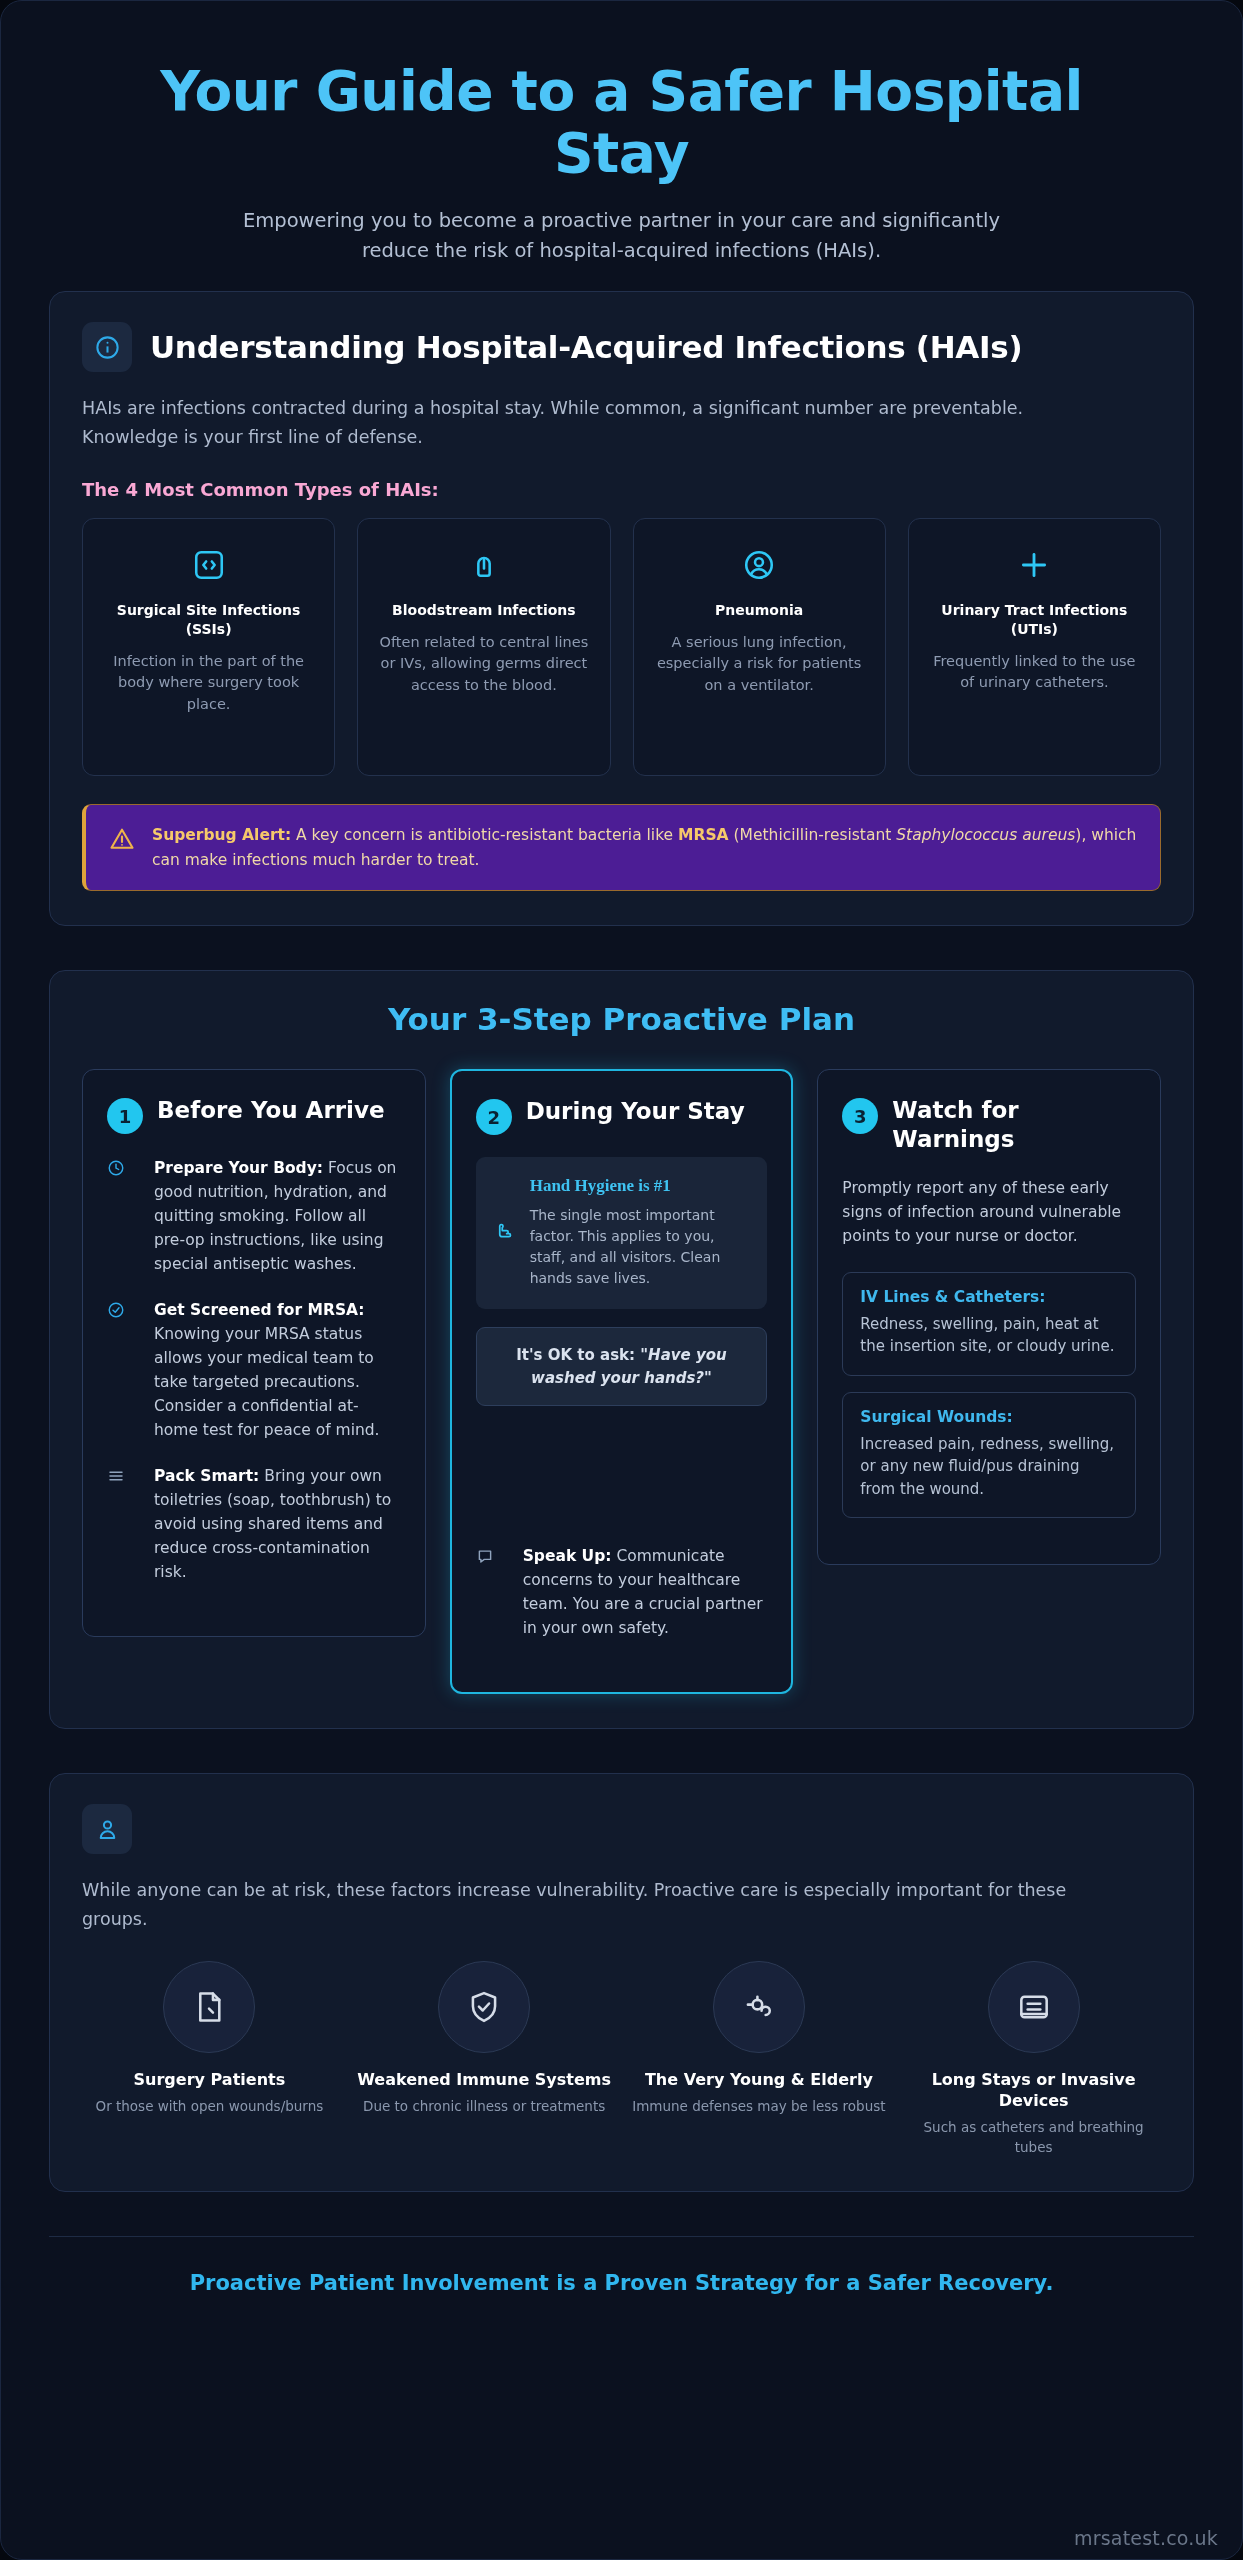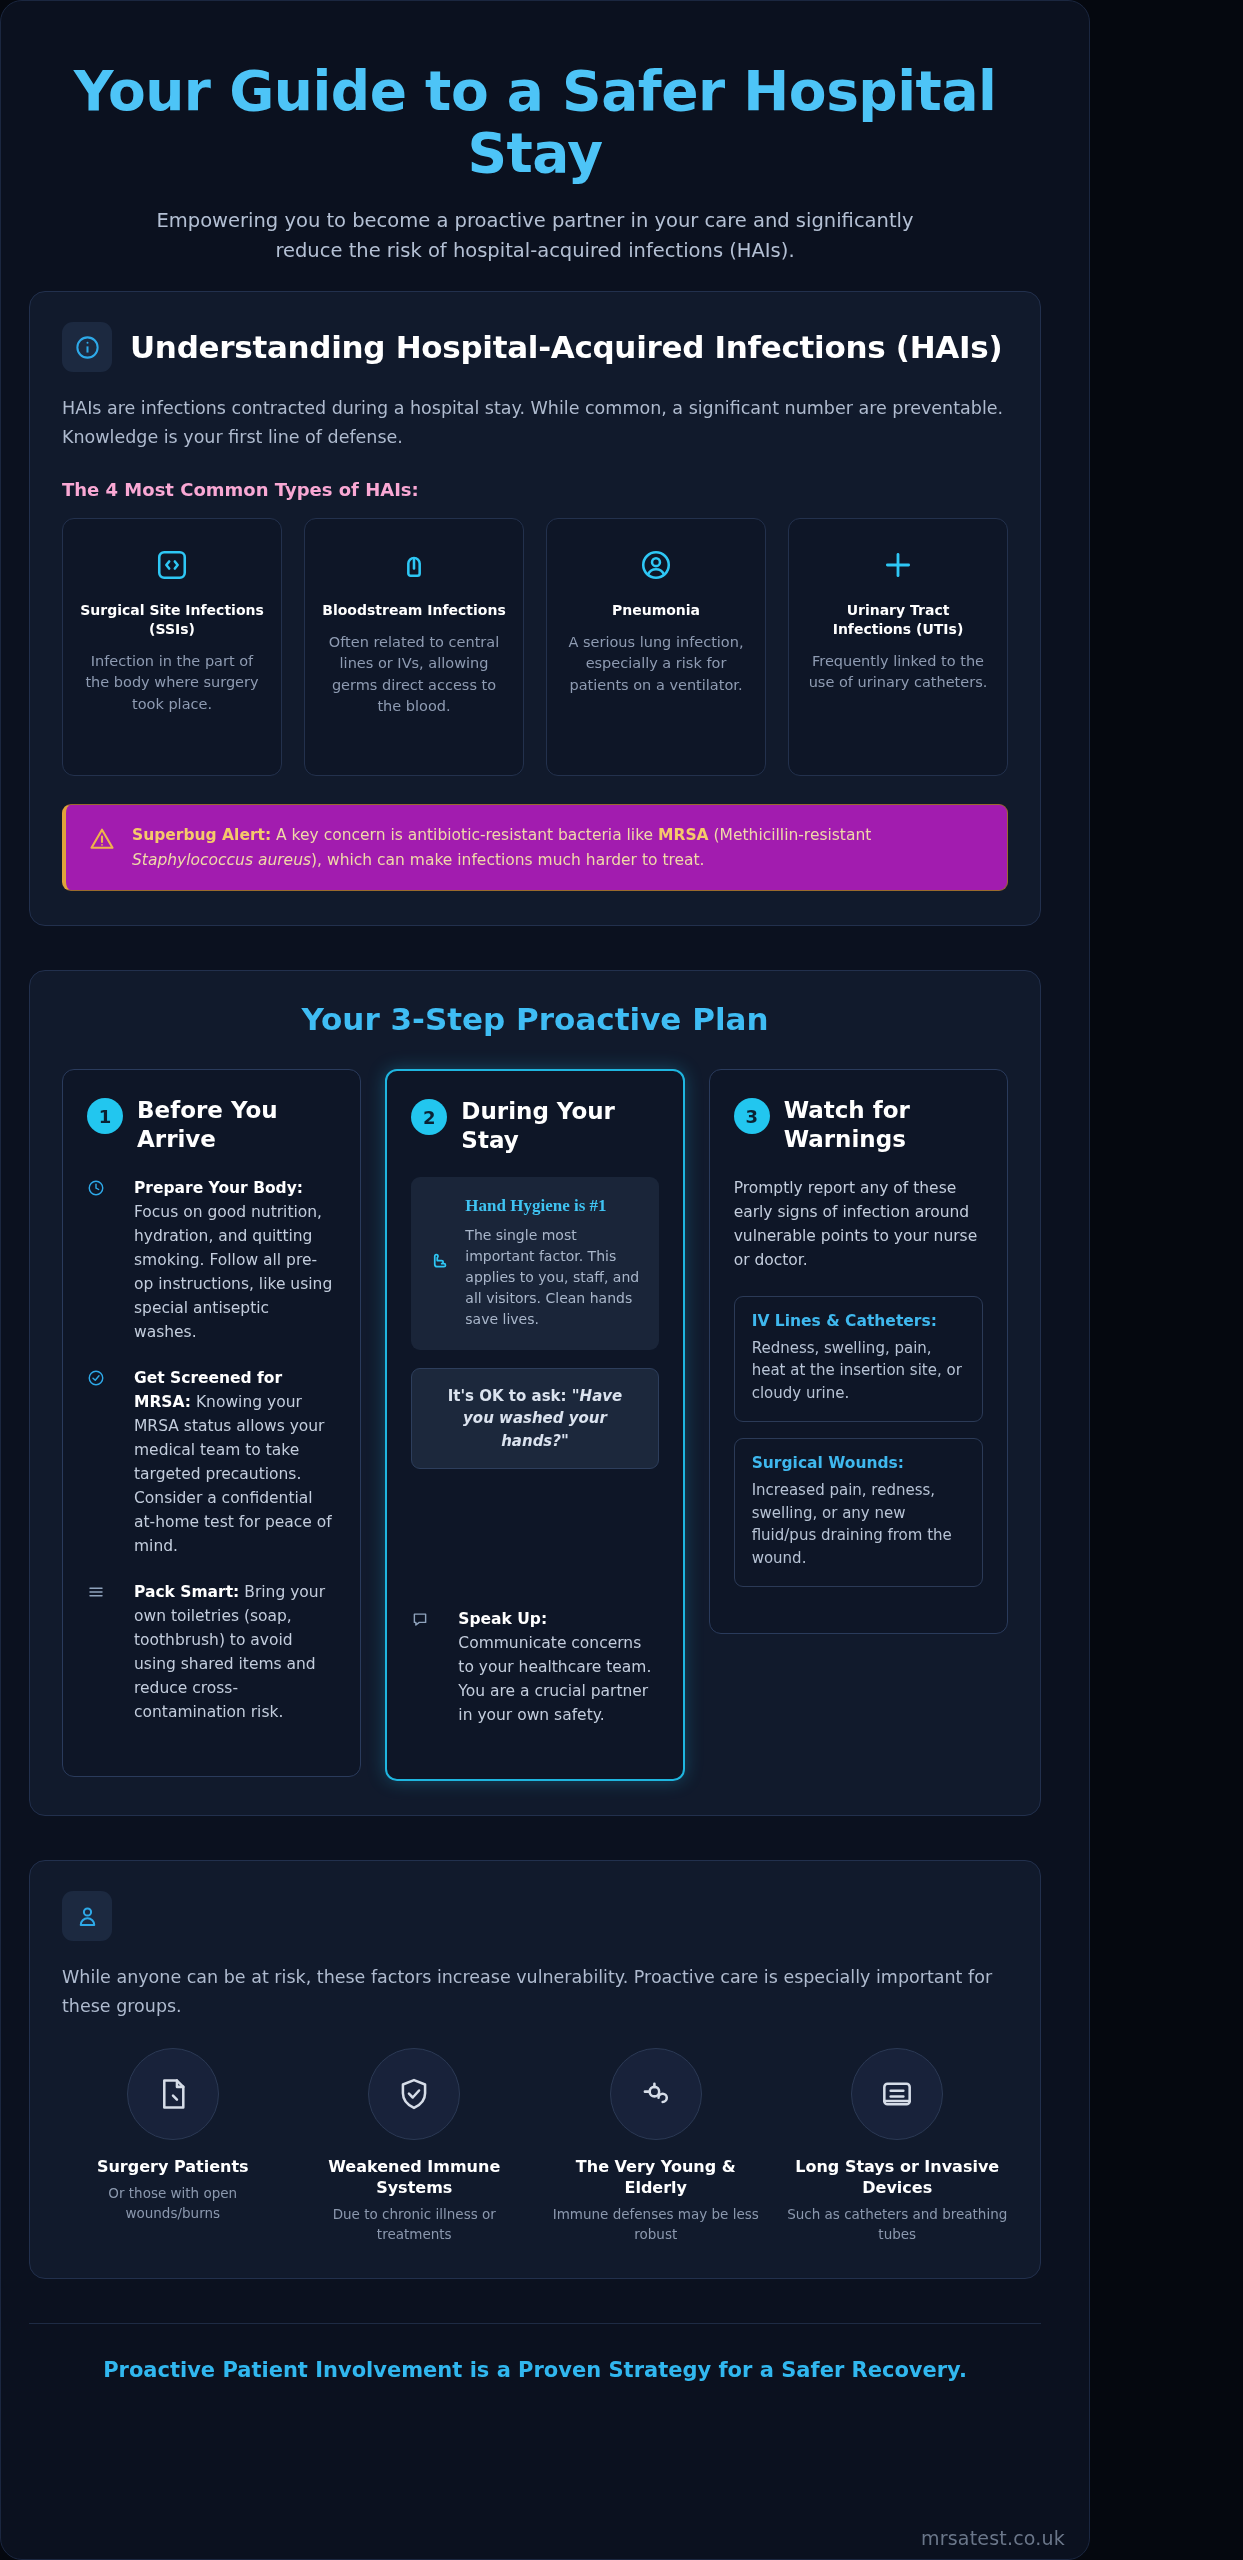--- a/index.html
+++ b/index.html
@@ -2,26 +2,26 @@
 <html><head>
 <meta charset="utf-8">
 <style>
   * { box-sizing: border-box; margin: 0; padding: 0; }
   html, body {
     width: 1243px;
     background: #05080f;
     font-family: "DejaVu Sans", "Liberation Sans", sans-serif;
   }
   .page {
-    width: 1090px;
+    width: 1243px;
     min-height: 2560px;
     background: #0b111f;
     border: 1px solid #1b2740;
     border-radius: 22px;
-    padding: 38px 48px 0 28px;
+    padding: 38px 48px 0 48px;
     position: relative;
     overflow: hidden;
   }
 
   
   .hero { text-align: center; padding: 22px 40px 26px 40px; }
   .hero h1 {
     font-size: 55px;
     line-height: 1.12;
     font-weight: 700;
@@ -92,21 +92,21 @@
     font-weight: 700;
     color: #ffffff;
     line-height: 1.34;
     margin-bottom: 12px;
   }
   .hai-card p { font-size: 14.5px; line-height: 1.48; color: #8e9bb2; }
 
   
   .alert {
     margin-top: 28px;
-    background: #a21caf;
+    background: #4c1d95;
     border: 1px solid #9a6a2d;
     border-left: 4px solid #e0a33a;
     border-radius: 9px;
     padding: 18px 22px;
     display: flex; gap: 16px; align-items: flex-start;
   }
   .alert svg { width: 28px; height: 28px; flex: 0 0 auto; margin-top: 2px; }
   .alert .txt { font-size: 15.5px; line-height: 1.58; color: #f0d9a8; }
   .alert .txt b { color: #f6c96a; }
   .alert .txt i { font-style: italic; }

